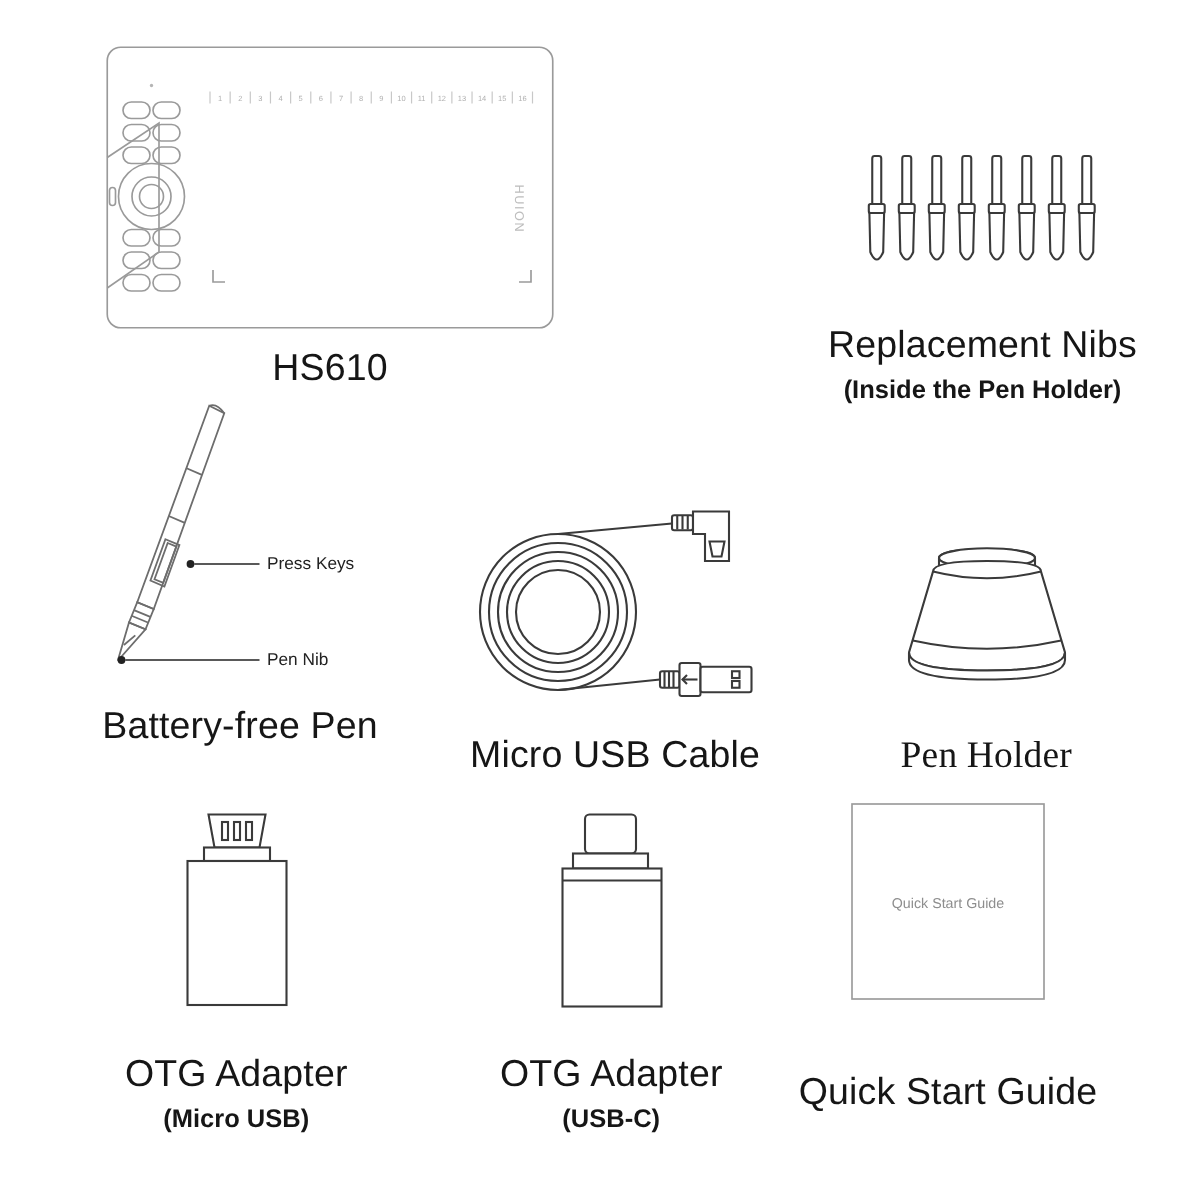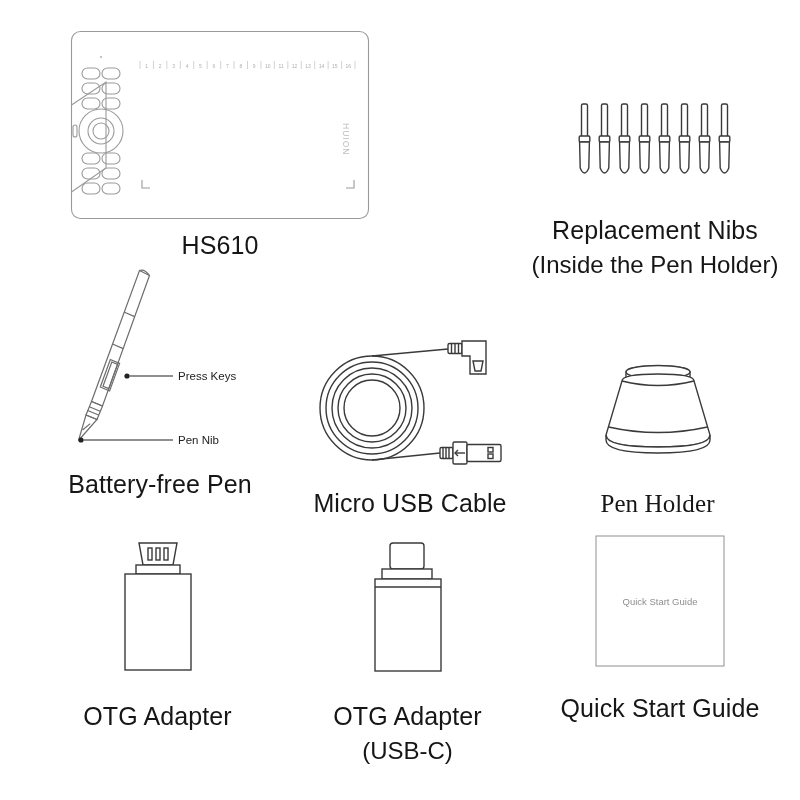--- a/index.html
+++ b/index.html
@@ -39,34 +39,35 @@
     color: #161616;
   }
   .caption .cap-main {
     display: block;
     font-size: 25px;
     letter-spacing: 0.1px;
     white-space: nowrap;
   }
   .caption .cap-sub {
     display: block;
-    font-size: 24px;
+    font-size: 17px;
     white-space: nowrap;
     margin-top: 4px;
+    font-weight: bold;
   }
 
   
   #item-tablet      { left: 40px;  top: 30px;  width: 360px; }
   #item-nibs        { left: 515px; top: 98px;  width: 280px; }
   #item-pen         { left: 35px;  top: 258px; width: 250px; }
   #item-cable       { left: 295px; top: 330px; width: 230px; }
   #item-holder      { left: 560px; top: 352px; width: 195px; font-family: Liberation Serif, serif; }
   #item-otg-micro   { left: 65px;  top: 535px; width: 185px; }
   #item-otg-c       { left: 315px; top: 535px; width: 185px; }
-  #item-guide       { left: 560px; top: 535px; width: 200px; }
+  #item-guide       { left: 532px; top: 535px; width: 200px; gap: 20px; }
 
   #item-tablet    .caption { margin-top: 10px; }
   #item-nibs      .caption { margin-top: 22px; }
   #item-pen       .caption { margin-top: 16px; }
   #item-cable     .caption { margin-top: 18px; }
   #item-holder    .caption { margin-top: 22px; }
   #item-otg-micro .caption { margin-top: 26px; }
   #item-otg-c     .caption { margin-top: 26px; }
   #item-guide     .caption { margin-top: 26px; }
 
@@ -340,20 +341,21 @@
           <rect class="ln-d" x="45" y="13" width="4" height="12"></rect>
           <rect class="ln-d" x="53" y="13" width="4" height="12"></rect>
           <rect class="ln-d" x="61" y="13" width="4" height="12"></rect>
         </g>
         <rect class="ln-d fl-w" x="33" y="30" width="44" height="9"></rect>
         <rect class="ln-d fl-w" x="22" y="39" width="66" height="96"></rect>
       </svg>
     </div>
     <div class="caption">
       <span class="cap-main">OTG Adapter</span>
+      <span class="cap-sub">(Micro USB)</span>
     </div>
   </div>
 
   <div class="item" id="item-otg-c">
     <div class="art">
       <svg width="110" height="140" viewBox="0 0 110 140">
         <rect class="ln-d fl-w" x="37" y="8" width="34" height="26" rx="3"></rect>
         <rect class="ln-d fl-w" x="29" y="34" width="50" height="10"></rect>
         <rect class="ln-d fl-w" x="22" y="44" width="66" height="92"></rect>
         <line class="ln-d" x1="22" y1="52" x2="88" y2="52"></line>

